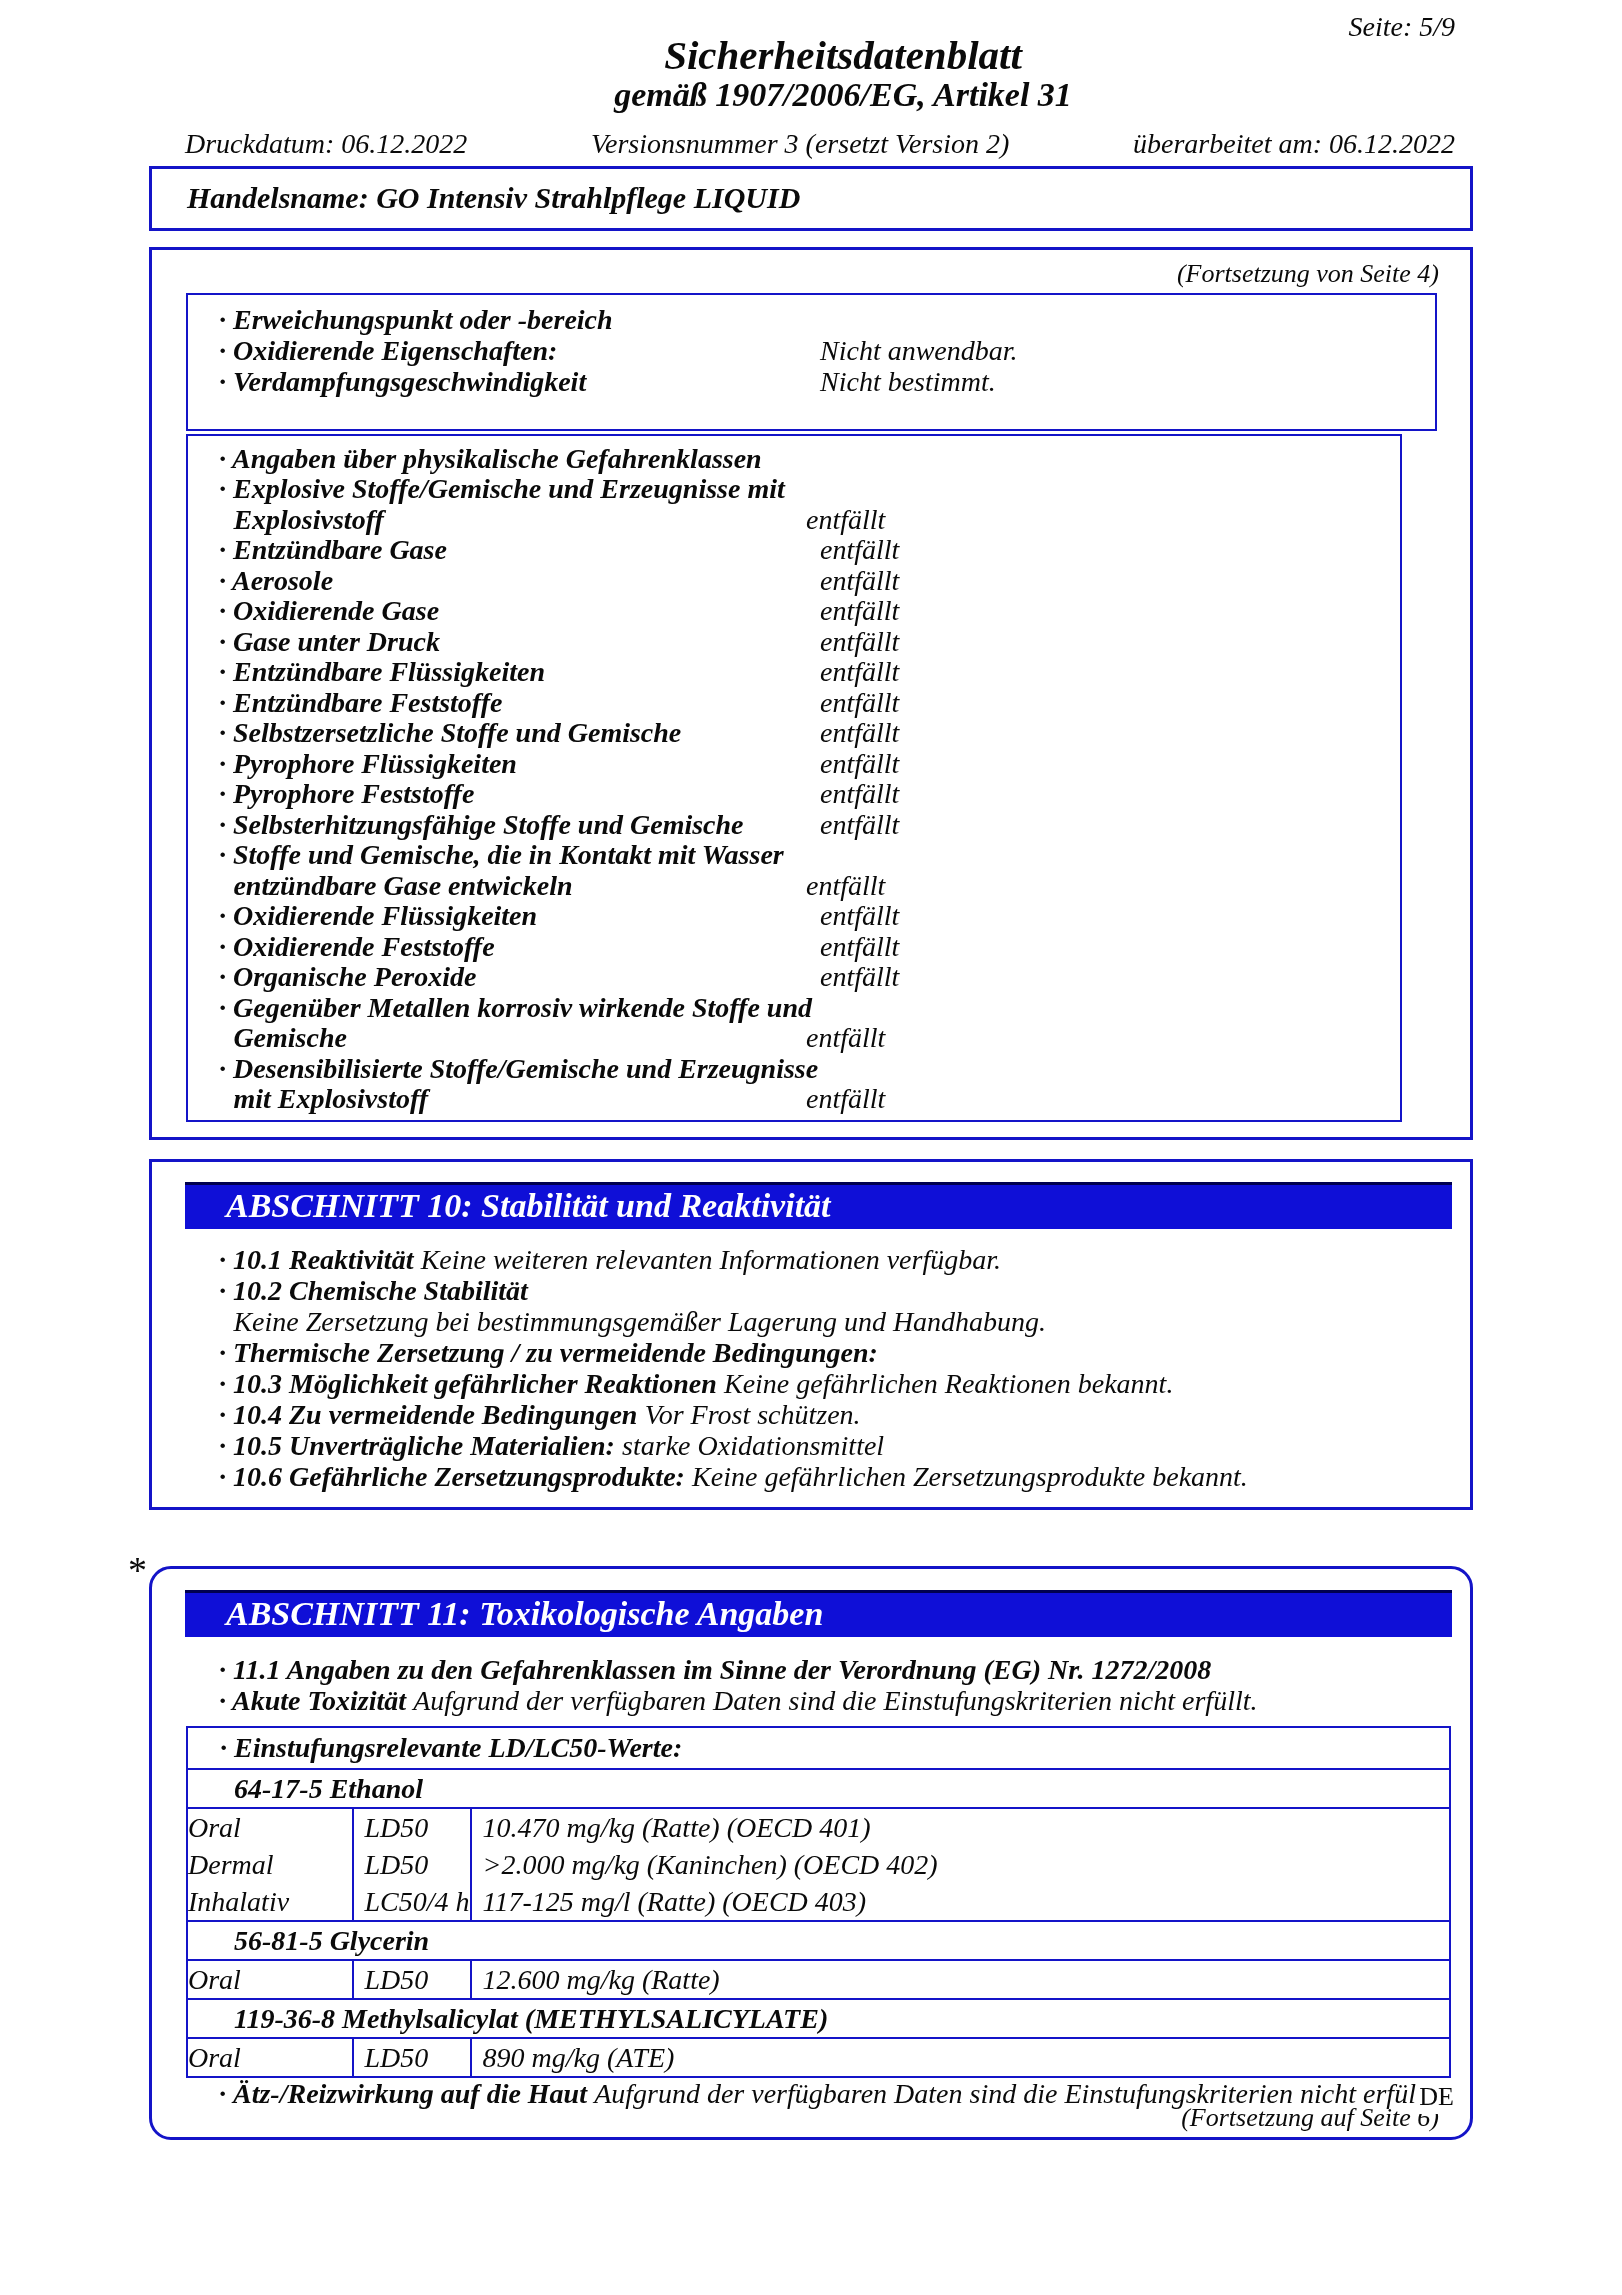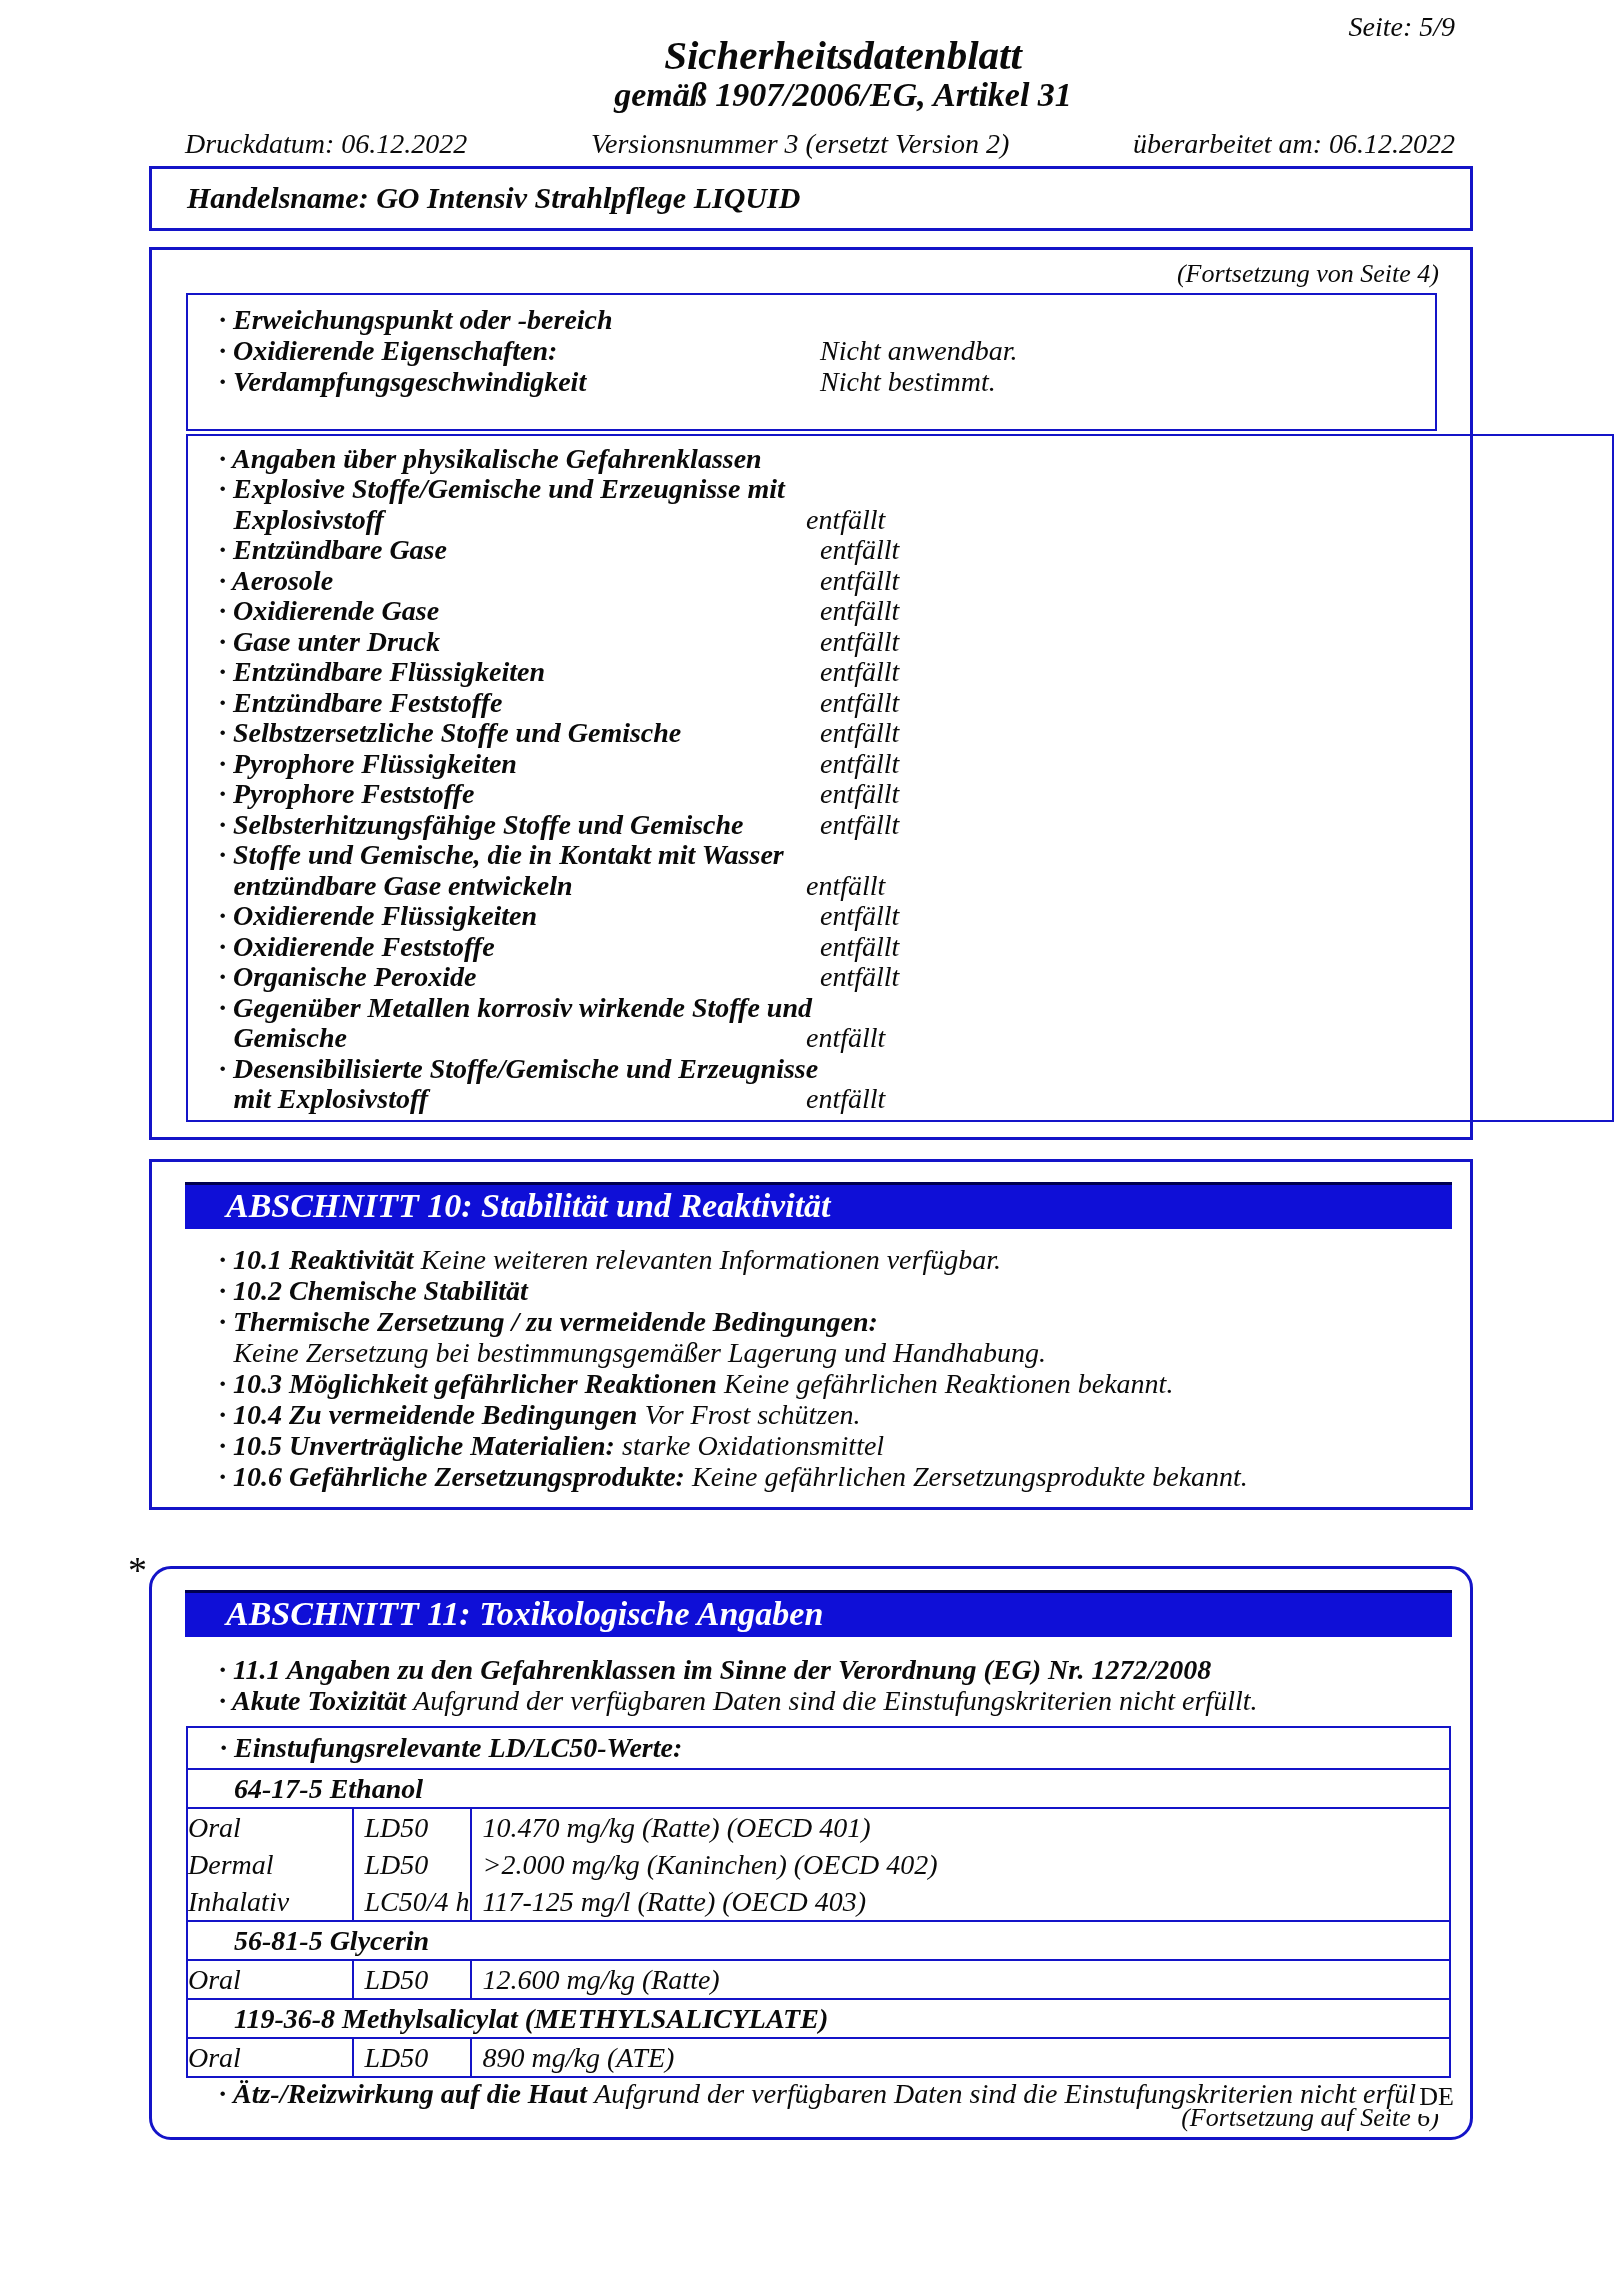--- a/index.html
+++ b/index.html
@@ -22,21 +22,21 @@
   .ibox{position:absolute;border:2px solid #1414c8;box-sizing:border-box;}
 
   
   .boxA{top:166px;height:65px;}
   .boxA .tn{display:block;padding-left:35px;line-height:58px;font-size:30px;font-weight:bold;white-space:nowrap;}
 
   
   .boxB{top:247px;height:893px;}
   .contnote{position:absolute;top:9.2px;right:31px;font-size:26px;}
   .innerB1{left:34px;top:43px;width:1251px;height:138px;}
-  .innerB2{left:34px;top:184px;width:1428px;height:688px;}
+  .innerB2{left:34px;top:184px;width:1216px;height:688px;}
   .rows1{padding:9.2px 0 0 31px;font-size:28px;line-height:31px;}
   .rows2{padding:7.9px 0 0 31px;font-size:28px;line-height:30.5px;}
   .prow{position:relative;white-space:nowrap;}
   .prow .lbl{font-weight:bold;}
   .prow.cont{padding-left:14.4px;}
   .prow .val{position:absolute;left:601px;font-weight:normal;}
   .prow.cont .val{left:587px;}
 
   
   .boxC{top:1159px;height:351px;}
@@ -133,22 +133,22 @@
         <div class="prow cont"><span class="lbl">mit Explosivstoff</span><span class="val">entfällt</span></div>
       </div>
     </div>
   </div>
 
   <div class="obox boxC">
     <div class="secbar">ABSCHNITT 10: Stabilität und Reaktivität</div>
     <div class="secbody">
       <div class="ln"><span class="b">· 10.1 Reaktivität</span><span class="t">Keine weiteren relevanten Informationen verfügbar.</span></div>
       <div class="ln"><span class="b">· 10.2 Chemische Stabilität</span><span class="t"></span></div>
+      <div class="ln cont"><span class="b"></span><span class="t">Keine Zersetzung bei bestimmungsgemäßer Lagerung und Handhabung.</span></div>
       <div class="ln"><span class="b">· Thermische Zersetzung / zu vermeidende Bedingungen:</span><span class="t"></span></div>
-      <div class="ln cont"><span class="b"></span><span class="t">Keine Zersetzung bei bestimmungsgemäßer Lagerung und Handhabung.</span></div>
       <div class="ln"><span class="b">· 10.3 Möglichkeit gefährlicher Reaktionen</span><span class="t">Keine gefährlichen Reaktionen bekannt.</span></div>
       <div class="ln"><span class="b">· 10.4 Zu vermeidende Bedingungen</span><span class="t">Vor Frost schützen.</span></div>
       <div class="ln"><span class="b">· 10.5 Unverträgliche Materialien:</span><span class="t">starke Oxidationsmittel</span></div>
       <div class="ln"><span class="b">· 10.6 Gefährliche Zersetzungsprodukte:</span><span class="t">Keine gefährlichen Zersetzungsprodukte bekannt.</span></div>
     </div>
   </div>
 
   <div class="star">*</div>
 
   <div class="obox boxD">

